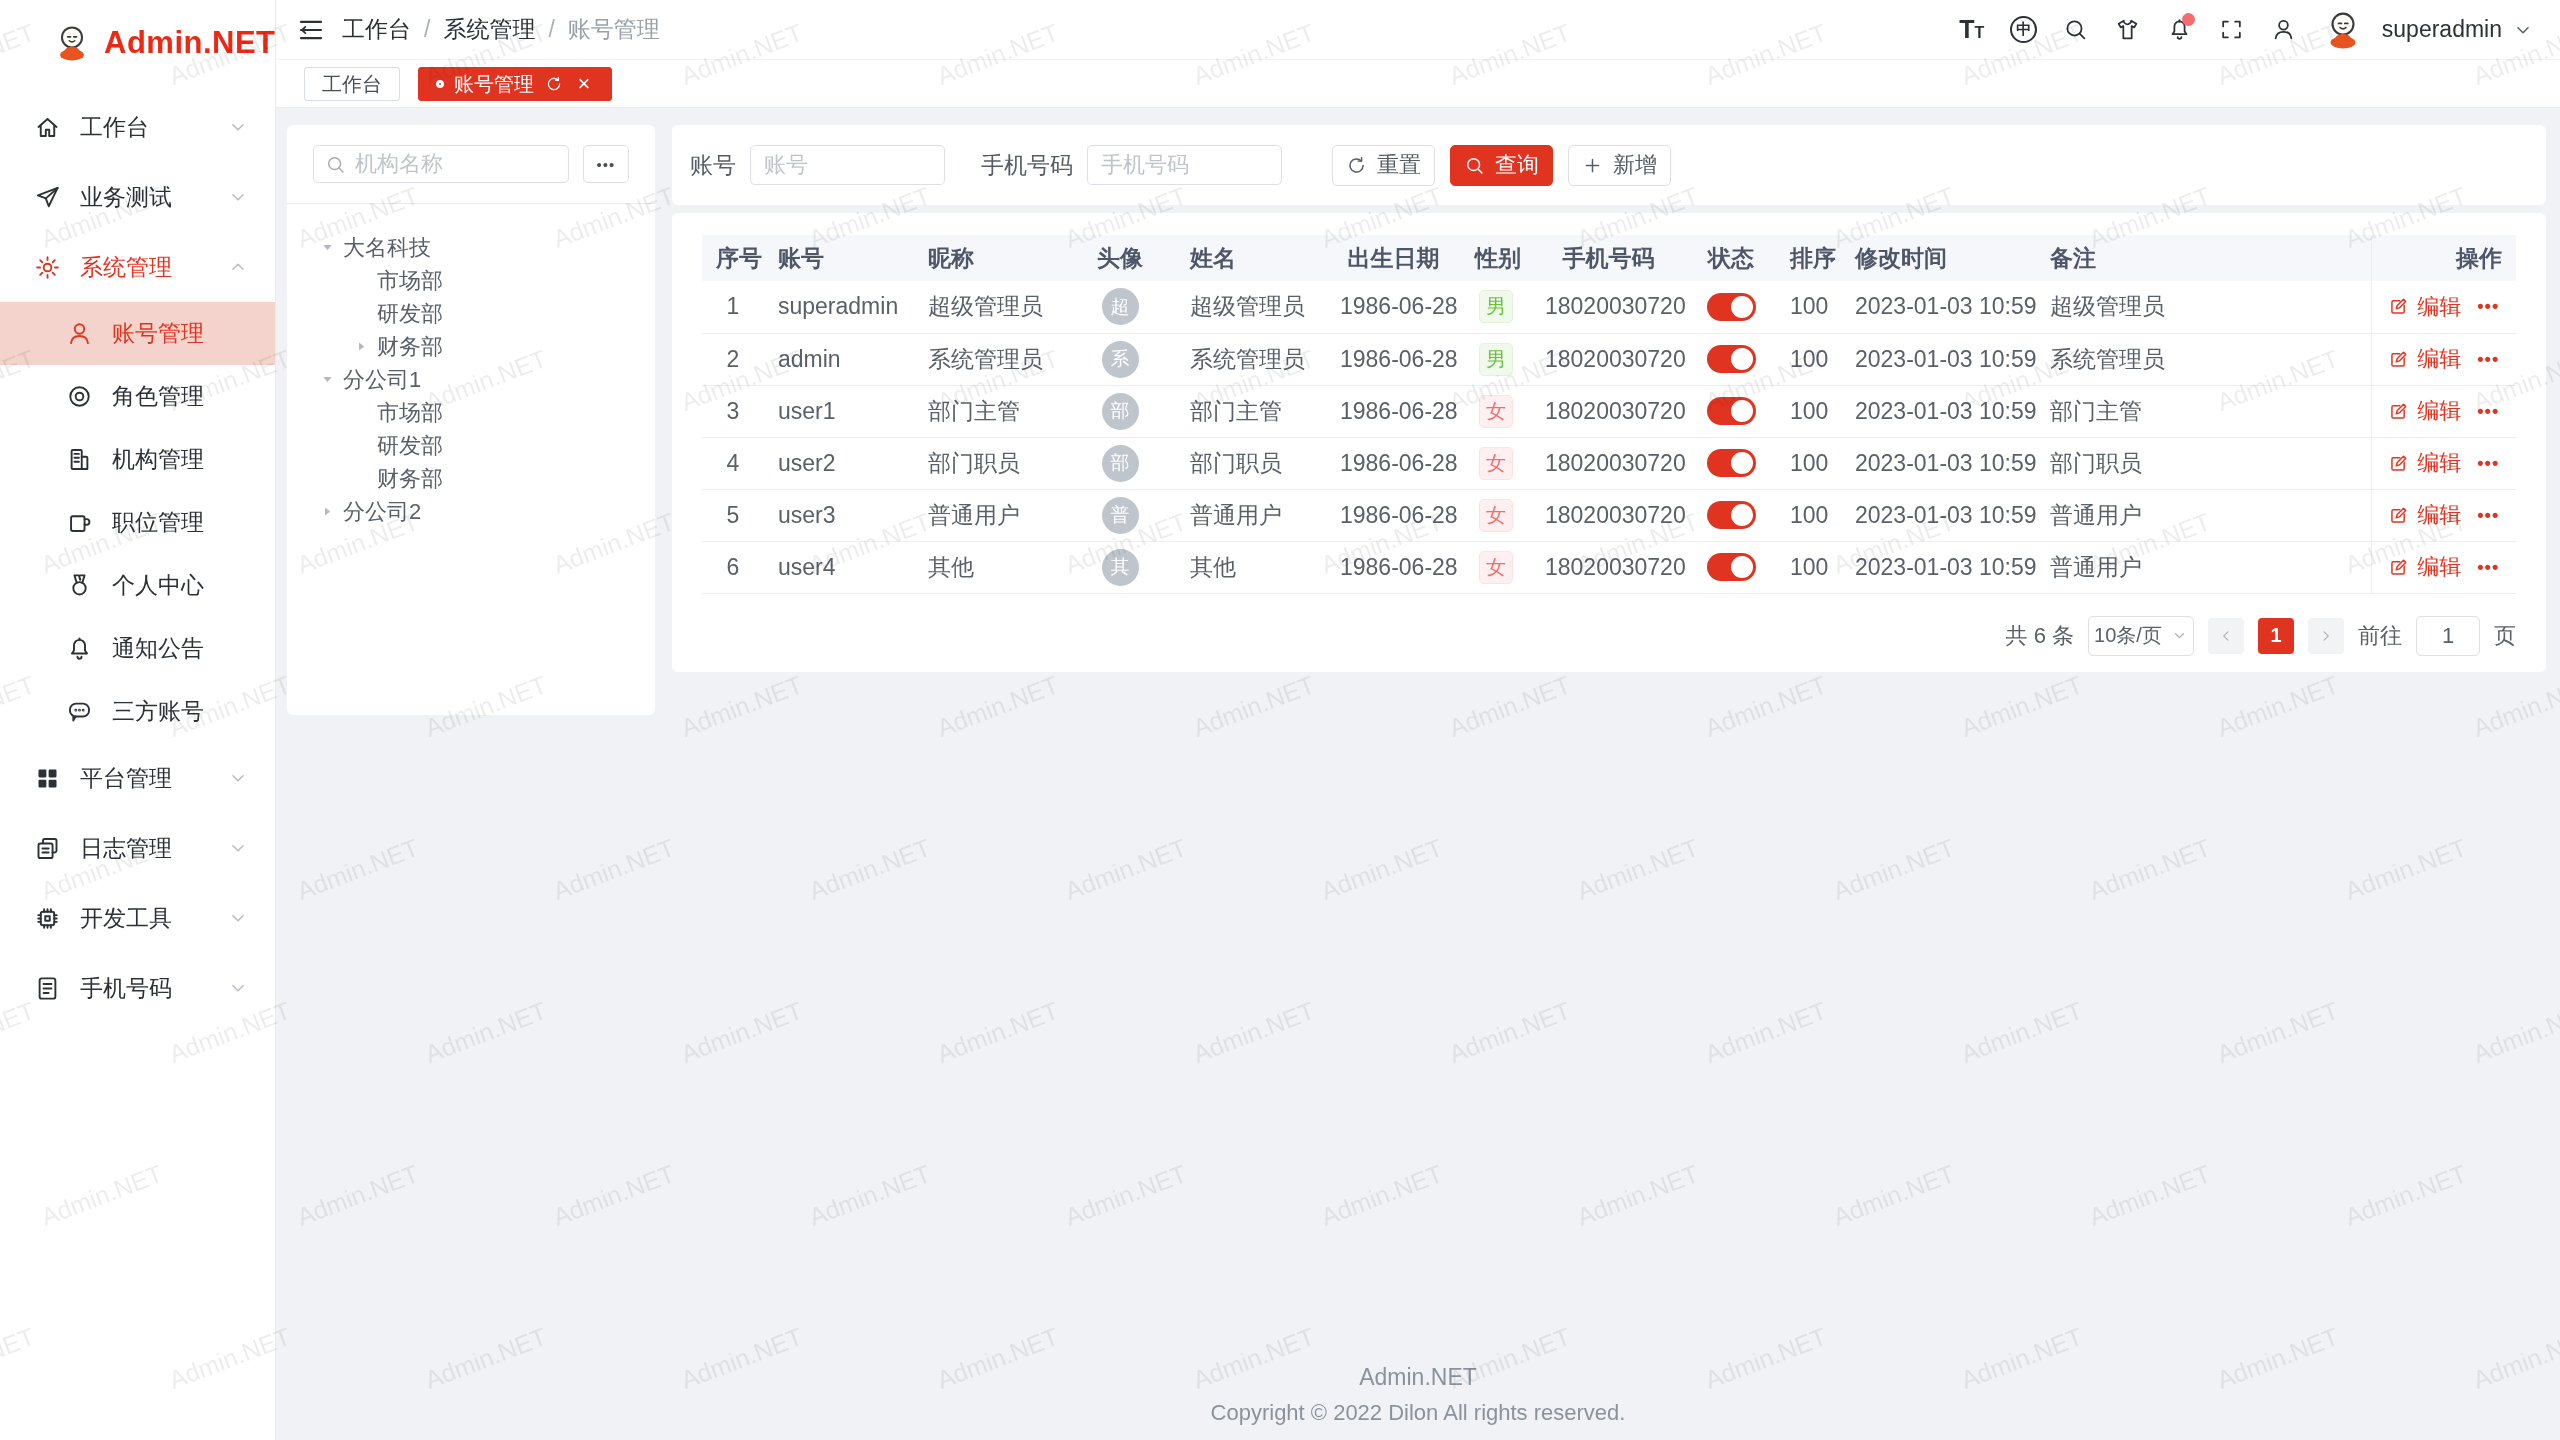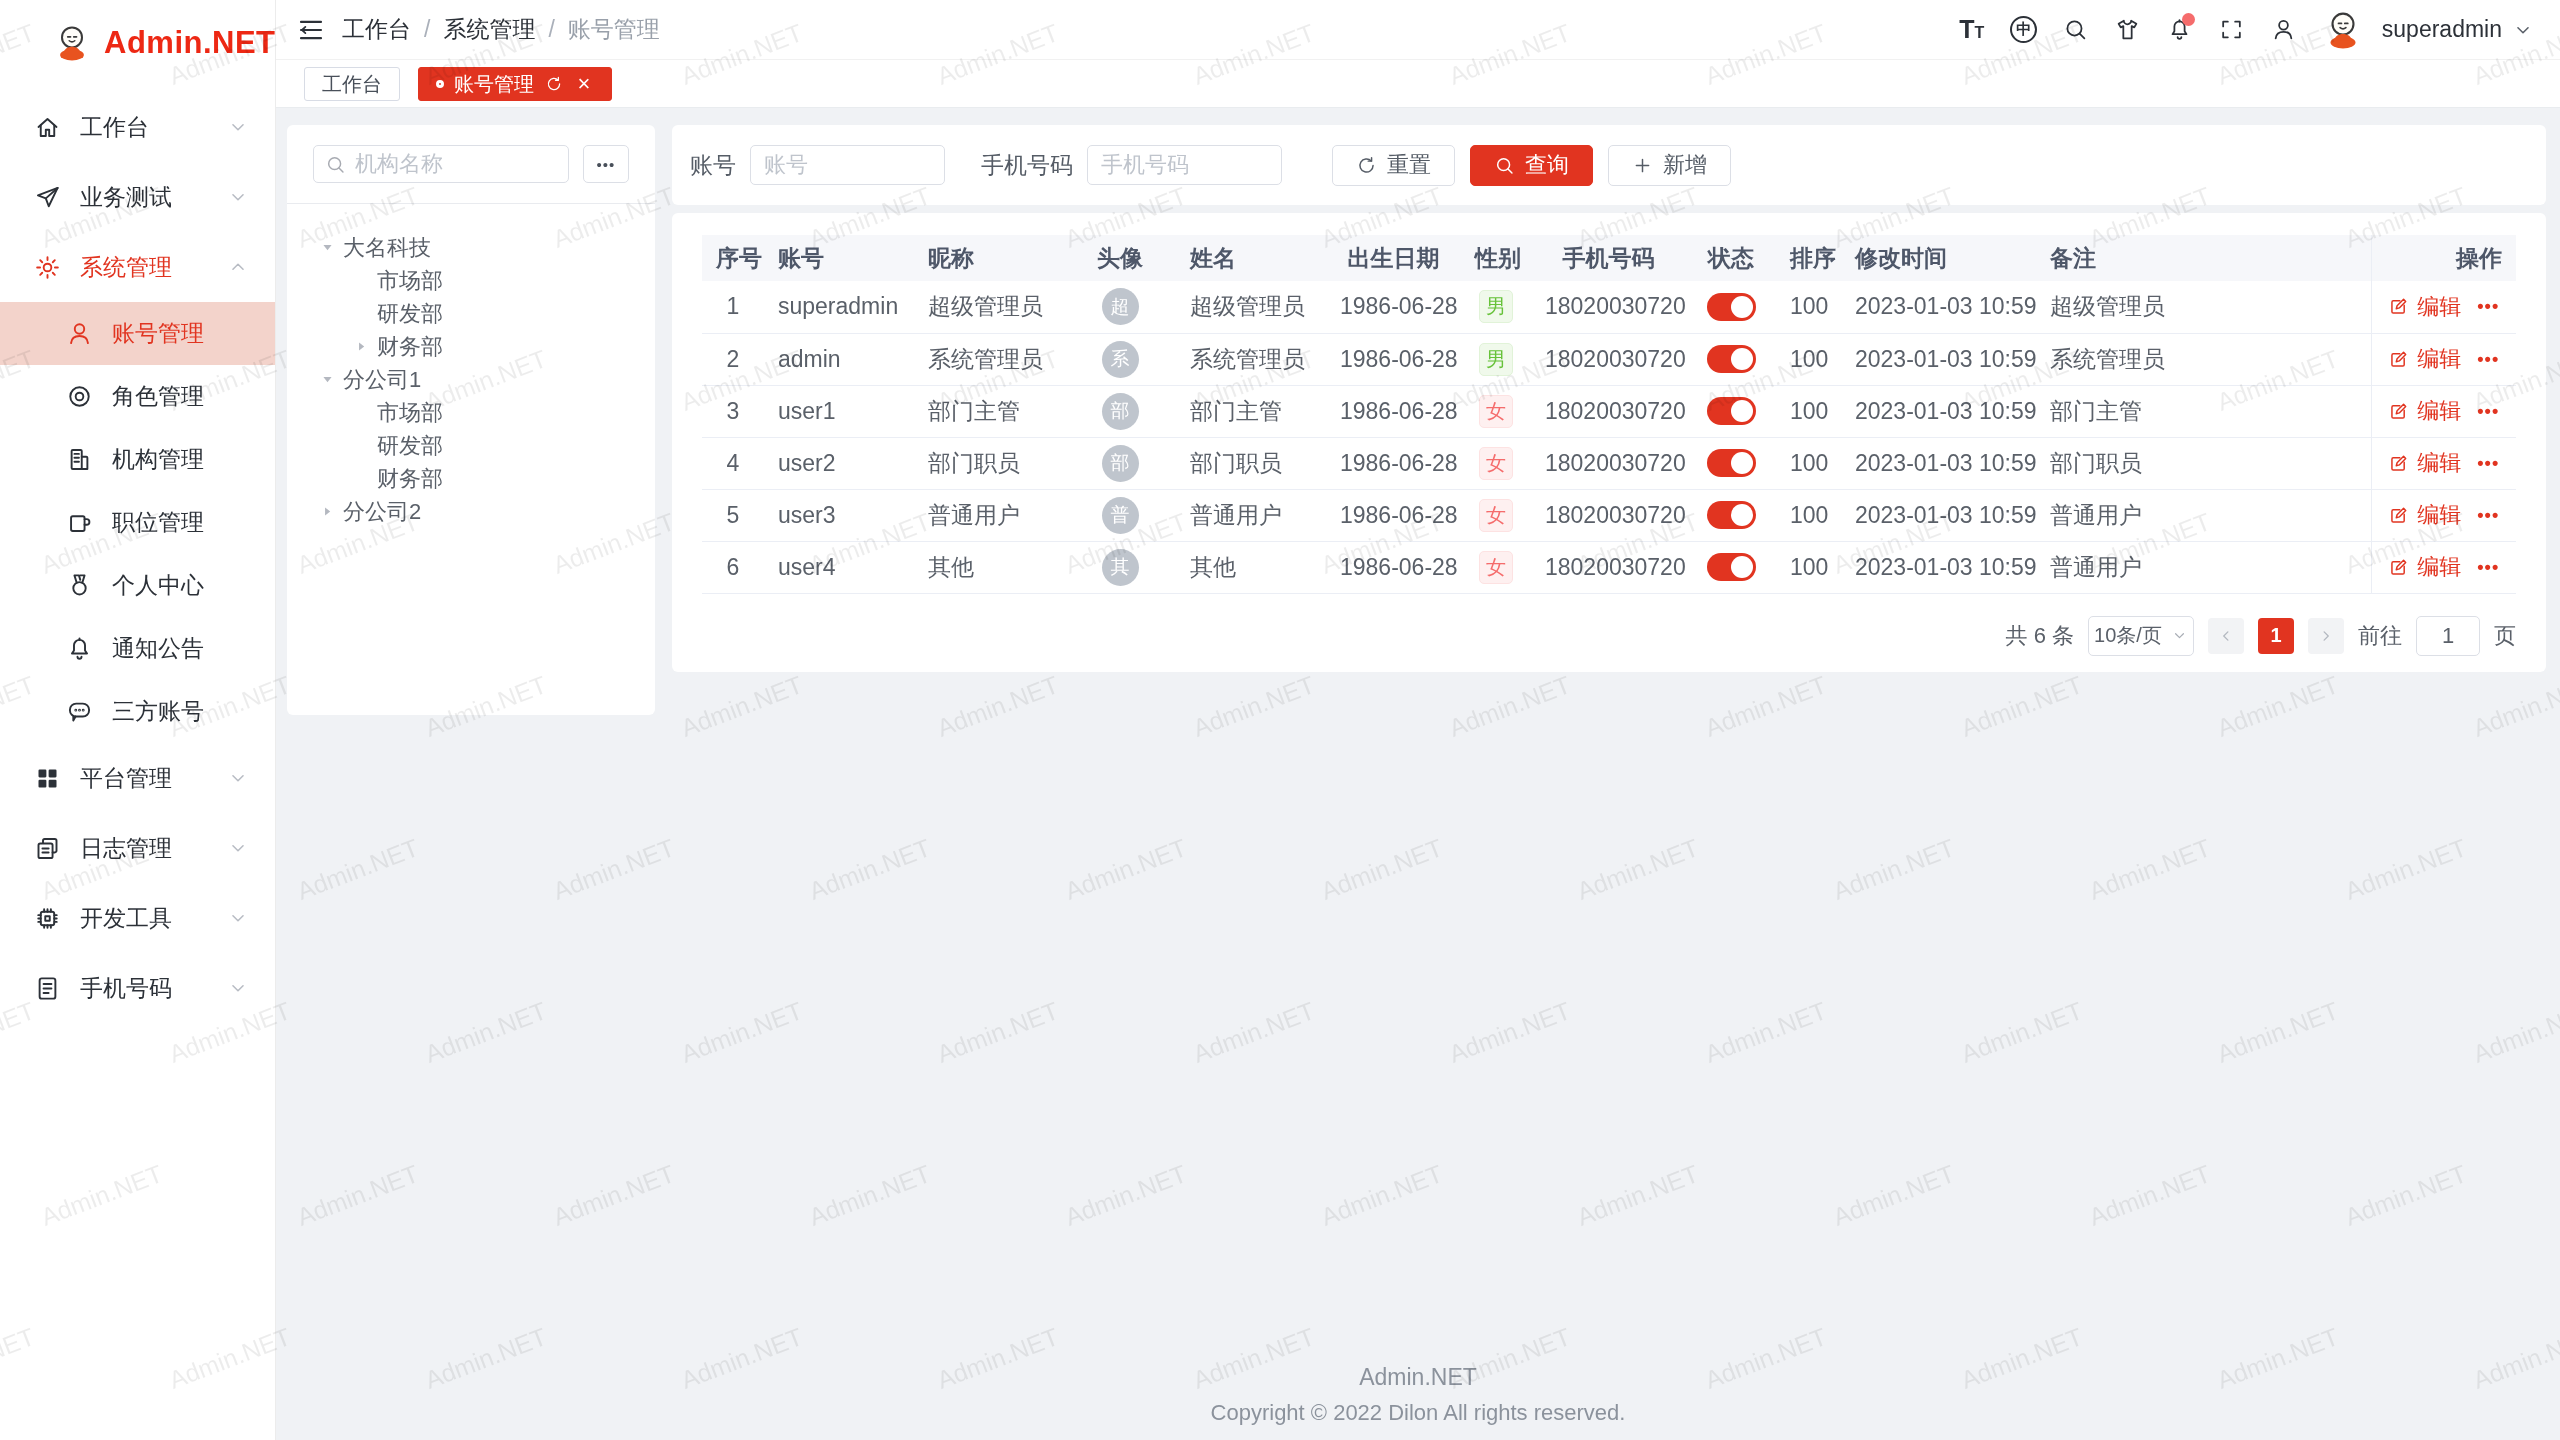--- a/index.html
+++ b/index.html
@@ -75,21 +75,21 @@
   .tn-caret { width:13px; height:13px; color:#b4b8c0; flex:0 0 13px; }
   .tn-caret svg { width:13px; height:13px; }
 
   .right-col { flex:1; display:flex; flex-direction:column; min-width:0; }
   .filter-card { height:80px; background:#fff; border-radius:6px; display:flex; align-items:center; padding:0 18px; font-size:23px; color:#555c66; }
   .f-label { margin-right:14px; }
   .f-input { width:195px; height:40px; border:1px solid #dcdfe6; border-radius:5px; padding:0 13px; font-size:22px; color:#333; outline:none; font-family:inherit; }
   .f-input::placeholder { color:#bfc4cc; }
   .sp36 { width:36px; }
   .f-buttons { margin-left:50px; display:flex; gap:15px; }
-  .btn { height:41px; padding:0 23px; border:1px solid #dcdfe6; border-radius:5px; background:#fff; color:#555c66; font-size:22px; display:flex; align-items:center; gap:10px; cursor:pointer; font-family:inherit; }
+  .btn { height:41px; padding:0 13px; border:1px solid #dcdfe6; border-radius:5px; background:#fff; color:#555c66; font-size:22px; display:flex; align-items:center; gap:10px; cursor:pointer; font-family:inherit; }
   .btn .b-ico { width:21px; height:21px; }
   .btn .b-ico svg { width:21px; height:21px; }
   .btn.primary { background:#e13420; border-color:#e13420; color:#fff; }
 
   .table-card { margin-top:8px; background:#fff; border-radius:6px; padding:22px 30px 16px; }
   table.data-table { width:100%; border-collapse:collapse; table-layout:fixed; }
   .data-table th { background:#f6f7fa; height:46px; font-size:23px; font-weight:600; color:#4e5769; padding:0 14px; white-space:nowrap; }
   .data-table td { height:52px; border-bottom:1px solid #ebeef5; font-size:23px; color:#5a6069; padding:0 14px; white-space:nowrap; overflow:hidden; }
   .data-table th.bl, .data-table td.bl { border-left:1px solid #ebeef5; }
   .tv-avatar { display:inline-flex; width:37px; height:37px; border-radius:50%; background:#bfc5cd; color:#fff; font-size:19px; align-items:center; justify-content:center; }

